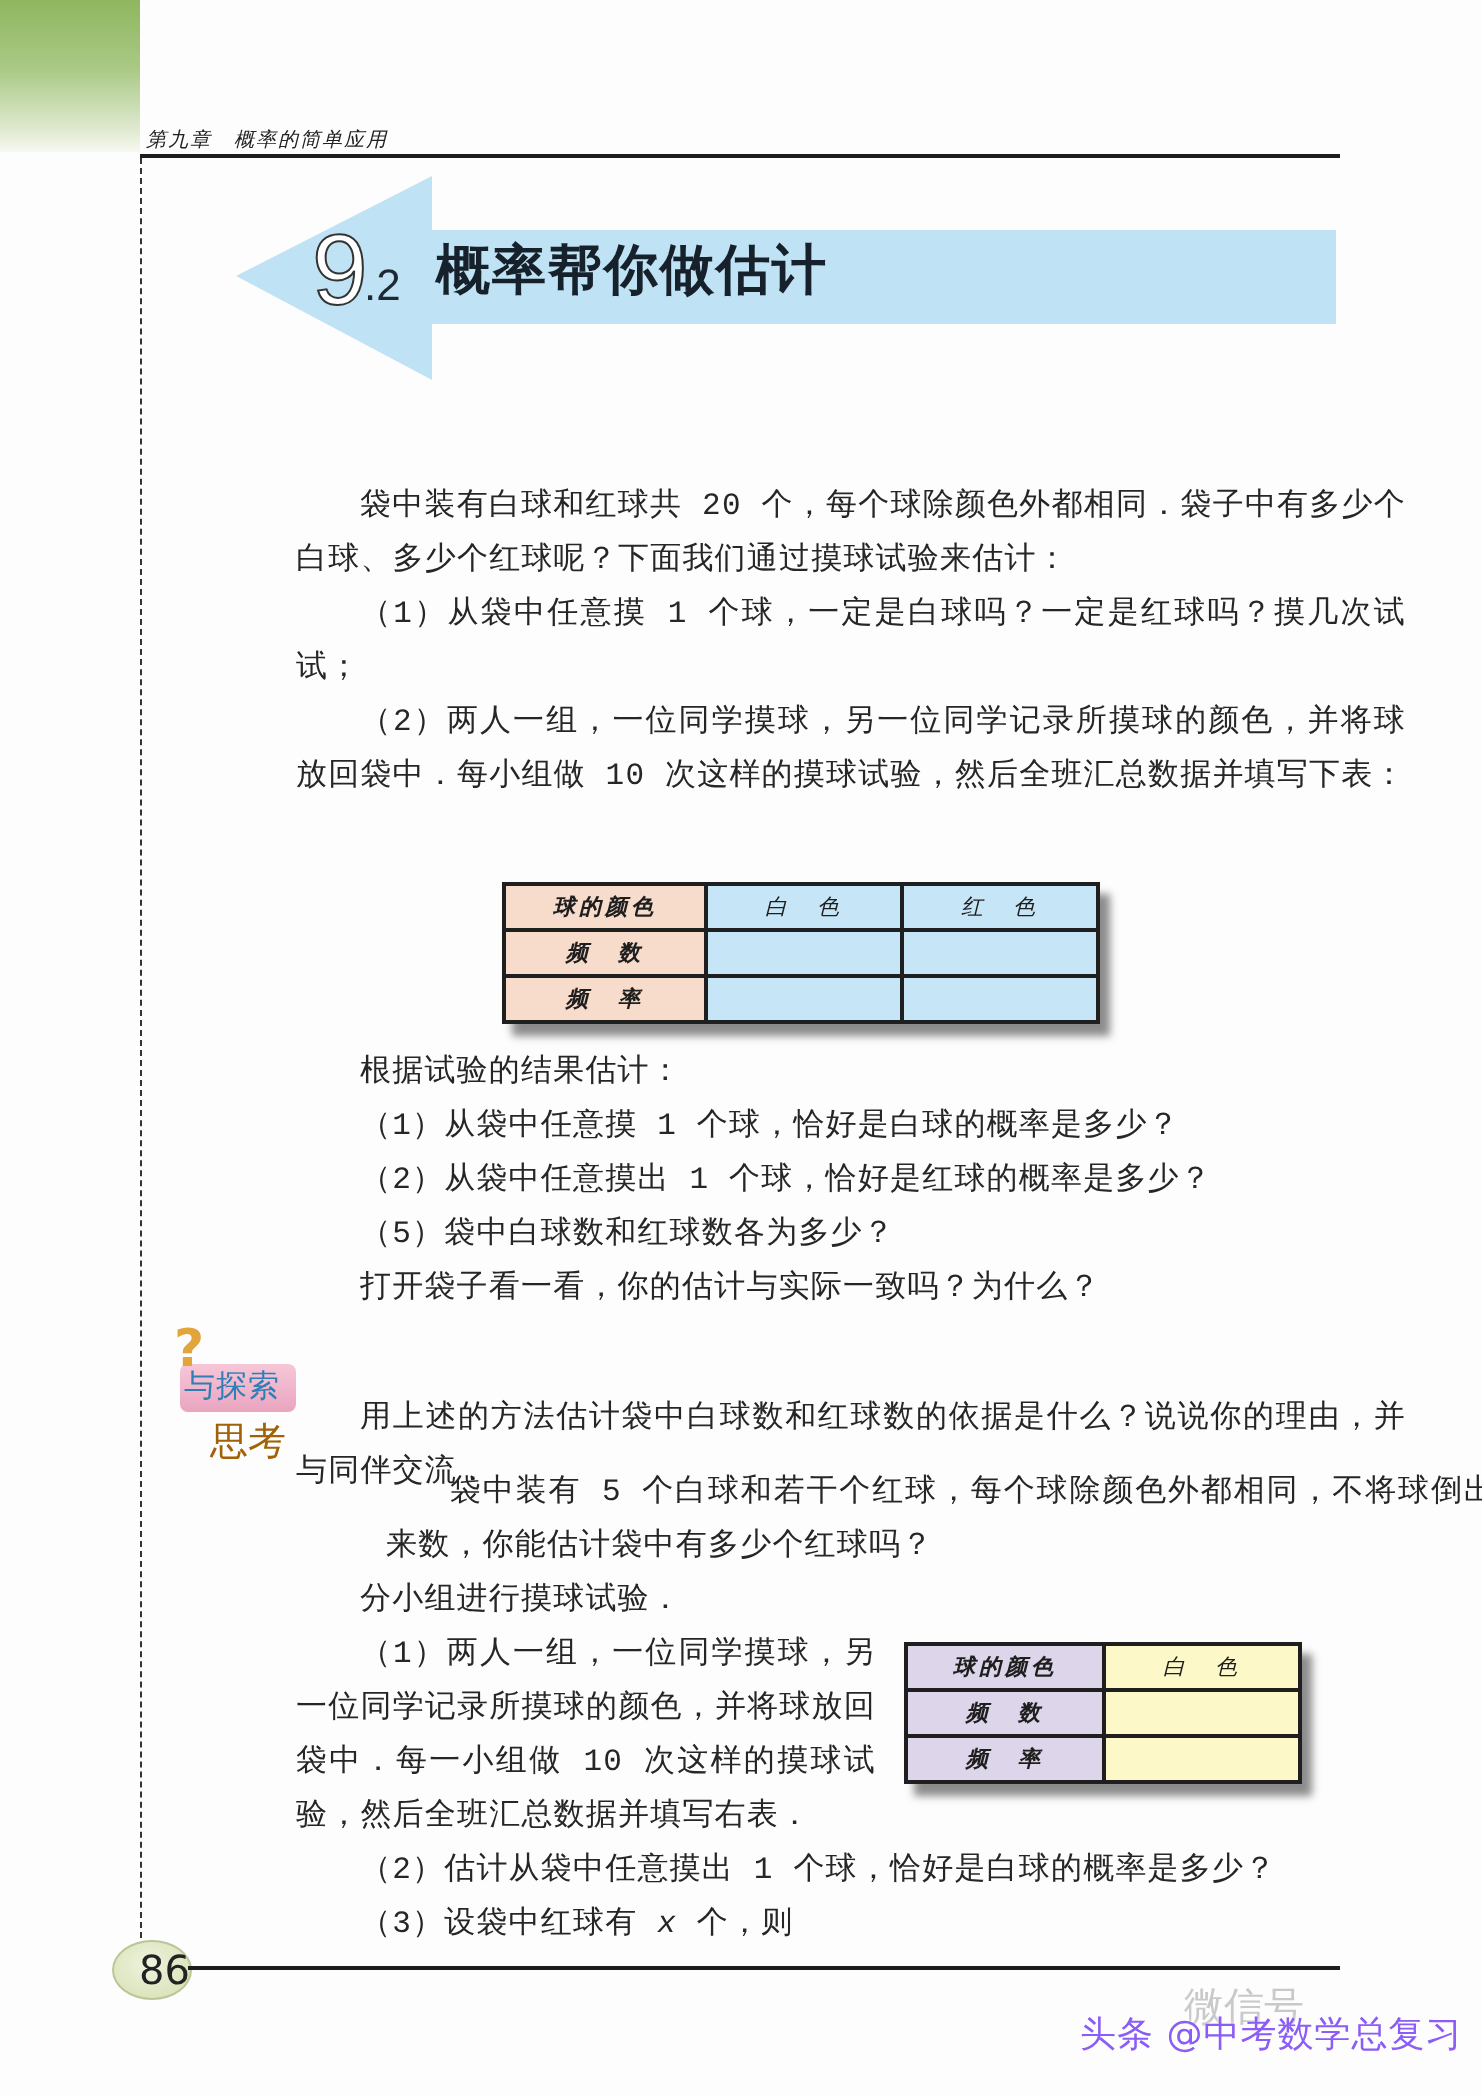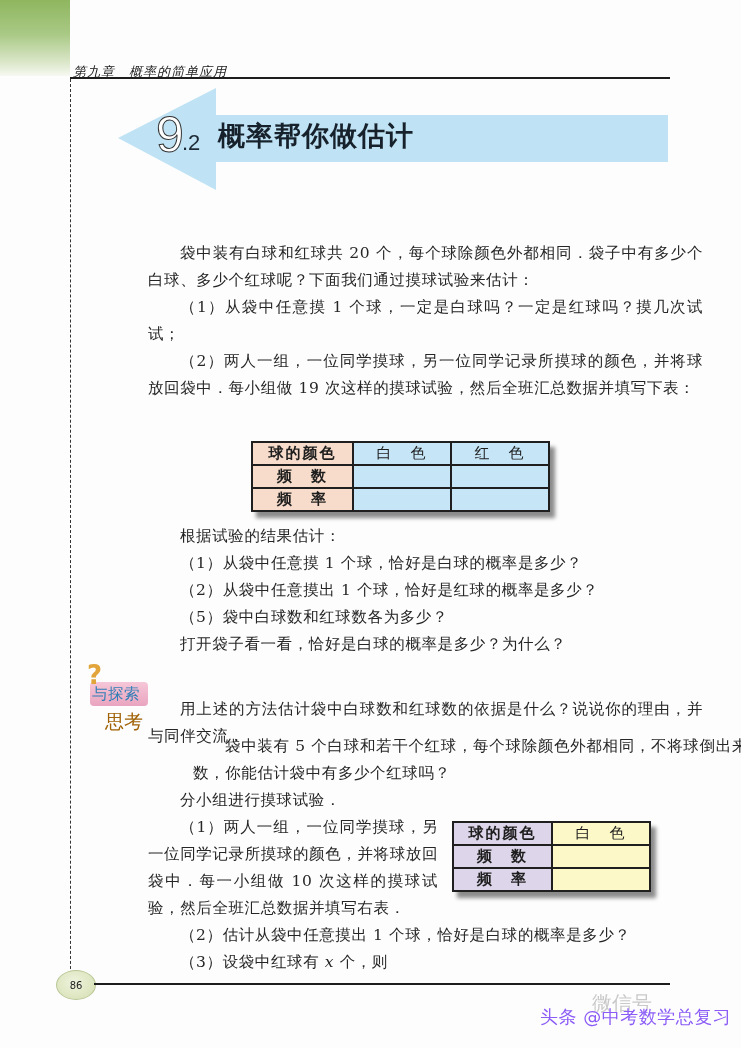--- a/index.html
+++ b/index.html
@@ -9,21 +9,21 @@
     font-family:"DejaVu Serif","Liberation Serif",serif;
     color:#1e1e1e;
   }
   .green-block {
     position:absolute; left:0; top:0; width:70px; height:76px;
     background:linear-gradient(180deg,#8fb65f 0%,#a9c985 45%,#dfe9cf 85%,#f7f9f2 100%);
   }
   .chapter-header {
     position:absolute; left:73px; top:63px;
     font-family:"DejaVu Sans","Liberation Sans",sans-serif;
-    font-size:13px; font-style:italic; letter-spacing:1px; color:#222;
+    font-size:10px; font-style:italic; letter-spacing:1px; color:#222;
   }
   .header-rule {
     position:absolute; left:70px; top:77px; width:600px; height:2px; background:#1d1d1d;
   }
   .dashed-rule {
     position:absolute; left:70px; top:79px; height:905px; width:0;
     border-left:1.5px dashed #333;
   }
   
   .title-arrow { position:absolute; left:118px; top:88px; width:552px; height:102px; }
@@ -42,28 +42,29 @@
   .sec-title {
     position:absolute; left:100px; top:34px;
     font-family:"DejaVu Sans","Liberation Sans",sans-serif;
     font-size:27px; font-weight:bold; color:#17212b; letter-spacing:1px; line-height:1;
   }
   
   .p {
     position:absolute; left:148px; width:555px;
     font-size:15.5px; line-height:27px; letter-spacing:0.6px; color:#262626;
     text-align:justify;
+    font-family:Liberation Mono, monospace;
   }
   .ind { text-indent:32px; }
   
   .tbl {
     position:absolute; border-collapse:collapse;
     box-shadow:5px 6px 4px rgba(0,0,0,0.45);
     font-family:"DejaVu Sans","Liberation Sans",sans-serif;
-    font-size:15px; font-weight:bold; letter-spacing:2px;
+    font-size:11px; font-weight:bold; letter-spacing:2px;font-style:italic;
   }
   .tbl td { border:2px solid #1f1f1f; text-align:center; padding:0; height:21px; }
   .t1 { left:251px; top:441px; }
   .t1 .lab { background:#f7dccb; width:99px; }
   .t1 .val { background:#c6e6f7; width:96px; font-weight:normal; }
   .t2 { left:452px; top:821px; }
   .t2 .lab { background:#ddd5e9; width:97px; }
   .t2 .val { background:#fcf8c8; width:96px; font-weight:normal; }
   
   .think-badge { position:absolute; left:86px; top:664px; width:62px; height:44px; }
@@ -81,22 +82,22 @@
   }
   .think-badge .t2x {
     position:absolute; left:6px; top:22px; font-size:15.5px; color:#2f7fb6;
     font-family:Liberation Sans, sans-serif; line-height:1; letter-spacing:0.5px;
   }
   
   .page-oval {
     position:absolute; left:56px; top:970px; width:38px; height:28px; border-radius:50%;
     background:radial-gradient(ellipse at 45% 40%,#eef3dd,#d3deb0);
     border:1px solid #b9c796;
-    font-family:"DejaVu Sans","Liberation Sans",sans-serif; font-size:10px;
-    display:flex; align-items:center; justify-content:center; color:#222;
+    font-family:"DejaVu Sans","Liberation Sans",sans-serif; font-size:20px;
+    display:flex; align-items:center; justify-content:flex-end; color:#222;
   }
   .footer-rule { position:absolute; left:94px; top:983px; width:576px; height:2px; background:#1d1d1d; }
   .watermark {
     position:absolute; left:540px; top:1005px;
     font-family:"DejaVu Sans","Liberation Sans",sans-serif;
     font-size:18px; color:#8b5cf6; letter-spacing:0.5px;
     text-shadow:0 0 2px #fff;
   }
   .watermark-ghost {
     position:absolute; left:592px; top:990px;
@@ -117,21 +118,21 @@
   <svg width="552" height="102" viewBox="0 0 552 102">
     <polygon points="0,50 98,0 98,27 550,27 550,74 98,74 98,102" fill="#bfe3f5"></polygon>
   </svg>
   <span class="sec-num">9</span>
   <span class="sec-sub">.2</span>
   <span class="sec-title">概率帮你做估计</span>
 </div>
 
 <div class="p ind" style="top:240px;">袋中装有白球和红球共 20 个，每个球除颜色外都相同．袋子中有多少个白球、多少个红球呢？下面我们通过摸球试验来估计：</div>
 <div class="p ind" style="top:294px;">（1）从袋中任意摸 1 个球，一定是白球吗？一定是红球吗？摸几次试试；</div>
-<div class="p ind" style="top:348px;">（2）两人一组，一位同学摸球，另一位同学记录所摸球的颜色，并将球放回袋中．每小组做 19 次这样的摸球试验，然后全班汇总数据并填写下表：</div>
+<div class="p ind" style="top:348px;">（2）两人一组，一位同学摸球，另一位同学记录所摸球的颜色，并将球放回袋中．每小组做 10 次这样的摸球试验，然后全班汇总数据并填写下表：</div>
 
 <table class="tbl t1">
   <tbody>
       <tr>
     <td class="lab">球的颜色</td>
     <td class="val">白　色</td>
     <td class="val">红　色</td>
   </tr>
   <tr>
     <td class="lab">频　数</td>
@@ -143,21 +144,21 @@
     <td class="val"></td>
     <td class="val"></td>
   </tr>
 </tbody>
   </table>
 
 <div class="p" style="top:523px; left:180px; width:520px;">根据试验的结果估计：</div>
 <div class="p" style="top:550px; left:180px; width:520px;">（1）从袋中任意摸 1 个球，恰好是白球的概率是多少？</div>
 <div class="p" style="top:577px; left:180px; width:520px;">（2）从袋中任意摸出 1 个球，恰好是红球的概率是多少？</div>
 <div class="p" style="top:604px; left:180px; width:520px;">（5）袋中白球数和红球数各为多少？</div>
-<div class="p" style="top:631px; left:180px; width:520px;">打开袋子看一看，恰好是白球的概率是多少？为什么？</div>
+<div class="p" style="top:631px; left:180px; width:520px;">打开袋子看一看，你的估计与实际一致吗？为什么？</div>
 
 <div class="think-badge">
   <div class="bg"></div>
   <span class="q">?</span>
   <span class="t1x">思考</span>
   <span class="t2x">与探索</span>
 </div>
 
 <div class="p ind" style="top:696px;">用上述的方法估计袋中白球数和红球数的依据是什么？说说你的理由，并与同伴交流．</div>
 <div class="p ind" style="top:733px;margin-left:45px;">袋中装有 5 个白球和若干个红球，每个球除颜色外都相同，不将球倒出来数，你能估计袋中有多少个红球吗？</div>

